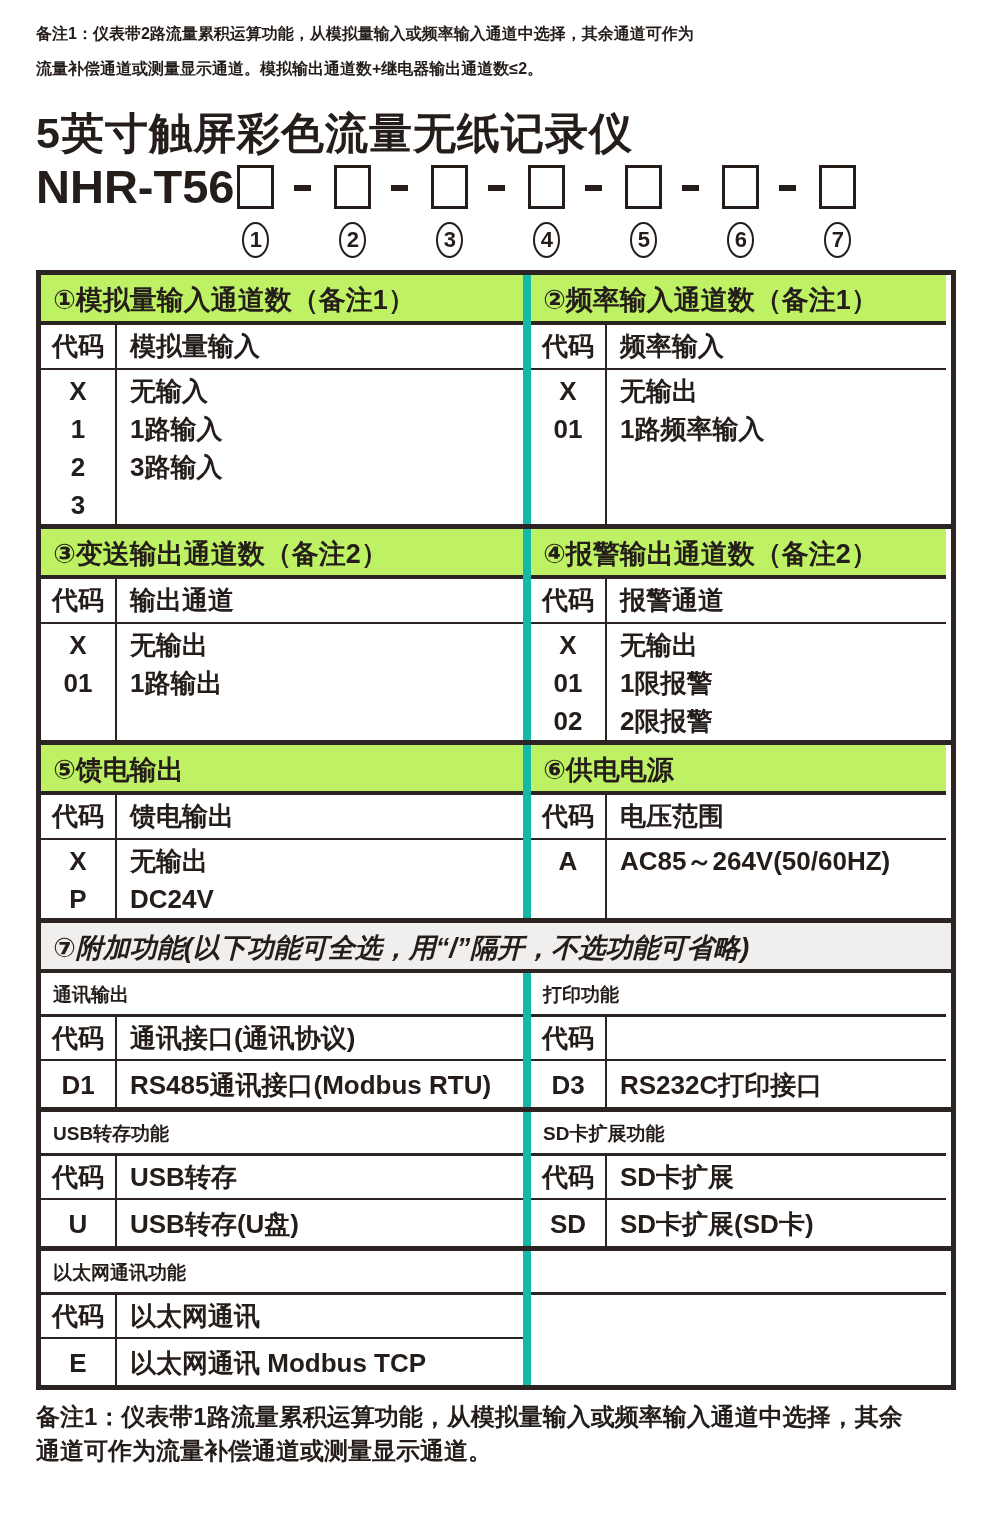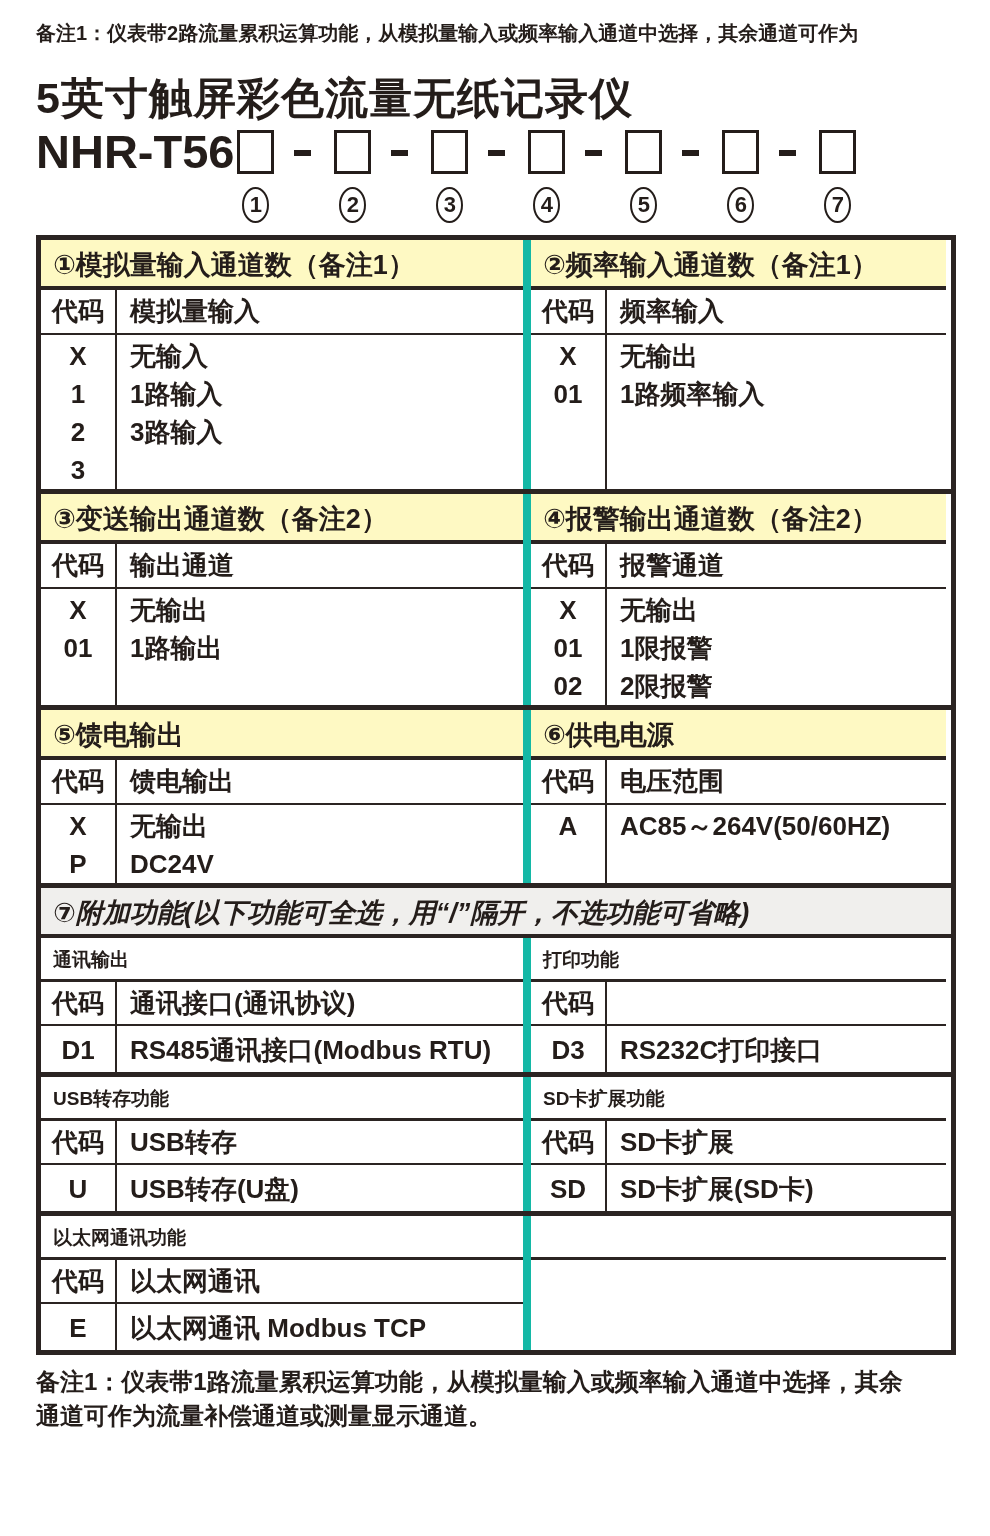--- a/index.html
+++ b/index.html
@@ -8,21 +8,21 @@
     height: 1536px;
     overflow: hidden;
     background: #ffffff;
     color: #241d1a;
     font-family: "Liberation Sans", "DejaVu Sans", sans-serif;
     font-weight: bold;
   }
   .content { padding: 16px 35px 0 36px; }
 
   
-  .top-note { font-size: 20px; line-height: 35px; width: 912px; }
+  .top-note { font-size: 16px; line-height: 35px; width: 912px; }
 
   
   .main-title { font-size: 43px; line-height: 46px; margin-top: 24px; letter-spacing: 1px; }
   .model-line { display: flex; align-items: flex-start; margin-top: 6px; }
   .model-prefix { font-size: 47px; line-height: 50px; letter-spacing: 0; }
   .box-unit { display: flex; flex-direction: column; align-items: center; margin-left: 3px; }
   .model-box { width: 37px; height: 44px; border: 3px solid #241d1a; margin-top: 3px; background: #fff; }
   .pos-oval {
     margin-top: 13px; width: 27px; height: 36px;
     border: 2px solid #241d1a; border-radius: 50%;
@@ -33,21 +33,21 @@
 
   
   .spec-table { margin-top: 12px; width: 920px; border: 5px solid #2b2422; background: #fff; }
   .pair, .sub-pair { display: flex; border-bottom: 5px solid #2b2422; align-items: stretch; }
   .sub-pair.last { border-bottom: none; }
   .half { display: flex; flex-direction: column; }
   .half.l { width: 482px; }
   .half.r { width: 423px; border-left: 8px solid #14b8a6; }
 
   .sec-title {
-    background: #fef9c3; border-bottom: 4px solid #2b2422;
+    background: #bef264; border-bottom: 4px solid #2b2422;
     height: 50px; line-height: 50px; padding-left: 12px; font-size: 27px;
     white-space: nowrap; overflow: hidden;
   }
   .add-header {
     background: #f0efed; border-bottom: 4px solid #2b2422;
     height: 50px; line-height: 50px; padding-left: 12px; font-size: 27px;
     white-space: nowrap; overflow: hidden; font-style: italic;
   }
   .sub-title {
     height: 44px; line-height: 44px; padding-left: 12px; font-size: 19px;
@@ -69,20 +69,21 @@
   
   .bottom-notes { margin-top: 10px; font-size: 24px; line-height: 34px; width: 912px; }
 </style>
 </head>
 <body>
 
 <div class="content">
 
   <div class="top-note">
     <div>备注1：仪表带2路流量累积运算功能，从模拟量输入或频率输入通道中选择，其余通道可作为</div>
+    <div>流量补偿通道或测量显示通道。模拟输出通道数+继电器输出通道数≤2。</div>
   </div>
 
   <div class="main-title">5英寸触屏彩色流量无纸记录仪</div>
 
   <div class="model-line">
     <span class="model-prefix">NHR-T56</span>
     <span class="box-unit">
       <span class="model-box"></span>
       <span class="pos-oval">1</span>
     </span>

